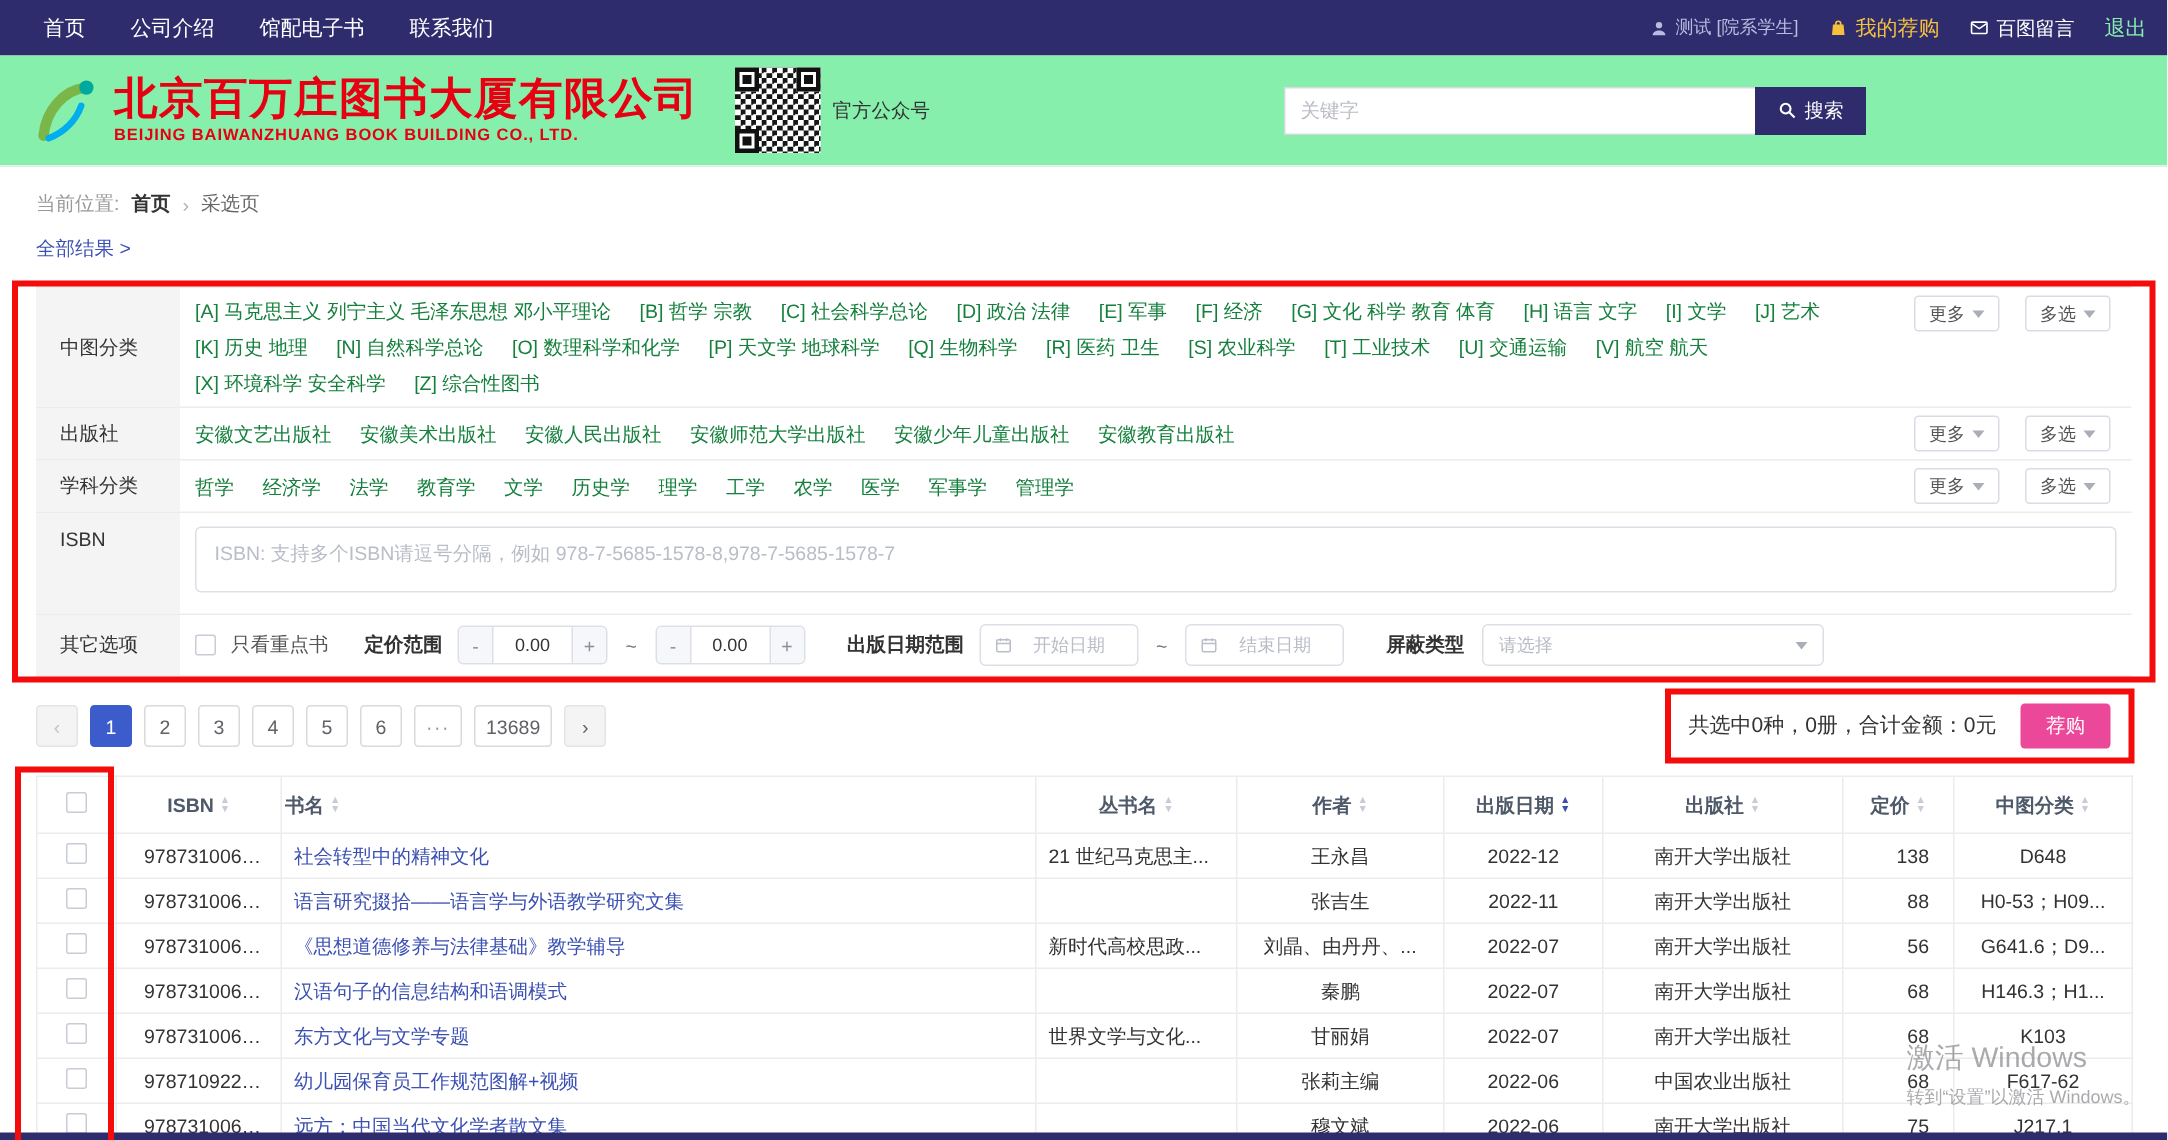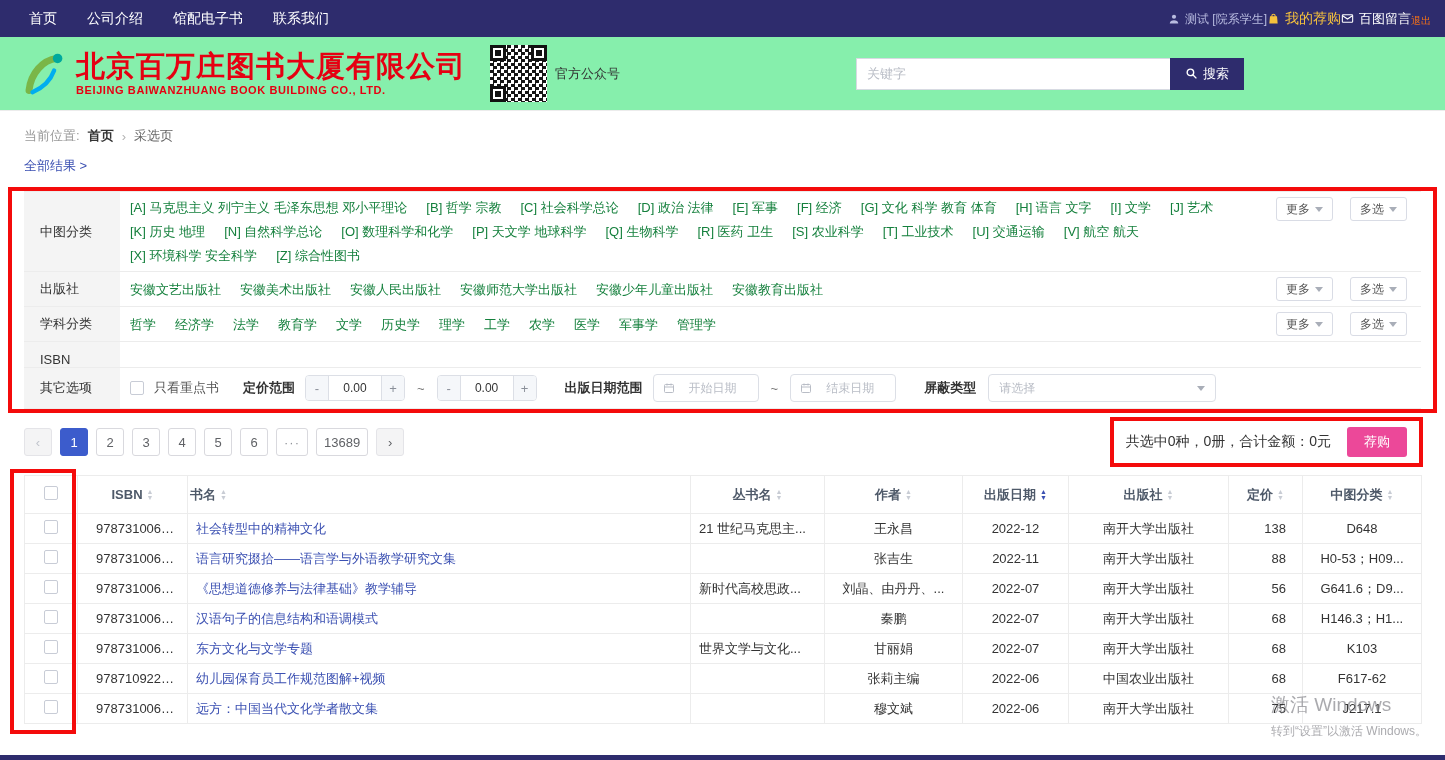--- a/index.html
+++ b/index.html
@@ -3,25 +3,25 @@
 <meta charset="utf-8">
 <style>
   * { margin:0; padding:0; box-sizing:border-box; }
   body { font-family:"Liberation Sans","DejaVu Sans",sans-serif; background:#fff; }
   .page { width:1445px; height:760px; position:relative; overflow:hidden; background:#fff; }
 
   
   .navbar { height:37px; background:#2e2c6d; display:flex; align-items:center; padding:0 14px; color:#fff; }
   .nav-left { display:flex; }
   .nav-item { color:#fff; font-size:14px; padding:0 15px; line-height:37px; cursor:pointer; text-decoration:none; white-space:nowrap; }
-  .nav-right { margin-left:auto; display:flex; align-items:flex-end; }
+  .nav-right { margin-left:auto; display:flex; align-items:center; gap:20px; }
   .nav-user { display:flex; align-items:center; gap:5px; color:#b9bce0; font-size:12px; cursor:pointer; }
   .nav-gold { display:flex; align-items:center; gap:5px; color:#f5c13d; font-size:14px; cursor:pointer; text-decoration:none; }
   .nav-msg { display:flex; align-items:center; gap:5px; color:#fff; font-size:13px; cursor:pointer; text-decoration:none; }
-  .nav-logout { color:#f97316; font-size:10px; cursor:pointer; text-decoration:none; }
+  .nav-logout { color:#86efac; font-size:14px; cursor:pointer; text-decoration:none; }
 
   
   .header { height:74px; display:flex; align-items:center; padding:0 16px; border-bottom:1px solid #ececec; background:#86efac; }
   .logo-wrap { display:flex; align-items:center; gap:8px; }
   .company { display:flex; flex-direction:column; }
   .company-cn { color:#e60012; font-size:29px; font-weight:bold; font-family:"Liberation Serif","DejaVu Serif",serif; letter-spacing:1px; line-height:1.05; white-space:nowrap; }
   .company-en { color:#e60012; font-size:11px; font-weight:bold; letter-spacing:.6px; margin-top:3px; white-space:nowrap; }
   .qr { width:57px; height:57px; margin-left:24px; position:relative; flex:none;
         background-color:#fff;
         background-image:conic-gradient(#161616 25%,#fff 0 50%,#161616 0 75%,#fff 0);
@@ -275,20 +275,23 @@
           </button>
         <button class="mini-btn">
             <span>多选</span>
             <span class="caret-down"></span>
           </button>
       </div>
     </div>
 
     <div class="f-row isbn-row">
       <div class="f-label">ISBN</div>
+      <div class="f-isbn">
+        <textarea class="isbn-textarea" placeholder="ISBN: 支持多个ISBN请逗号分隔，例如 978-7-5685-1578-8,978-7-5685-1578-7" style=""></textarea>
+      </div>
     </div>
 
     <div class="f-row">
       <div class="f-label">其它选项</div>
       <div class="f-other">
         <span class="cb"></span>
         <span class="f-check-label">只看重点书</span>
         <span class="f-strong">定价范围</span>
         <span class="stepper">
           <span class="step-btn">-</span>

